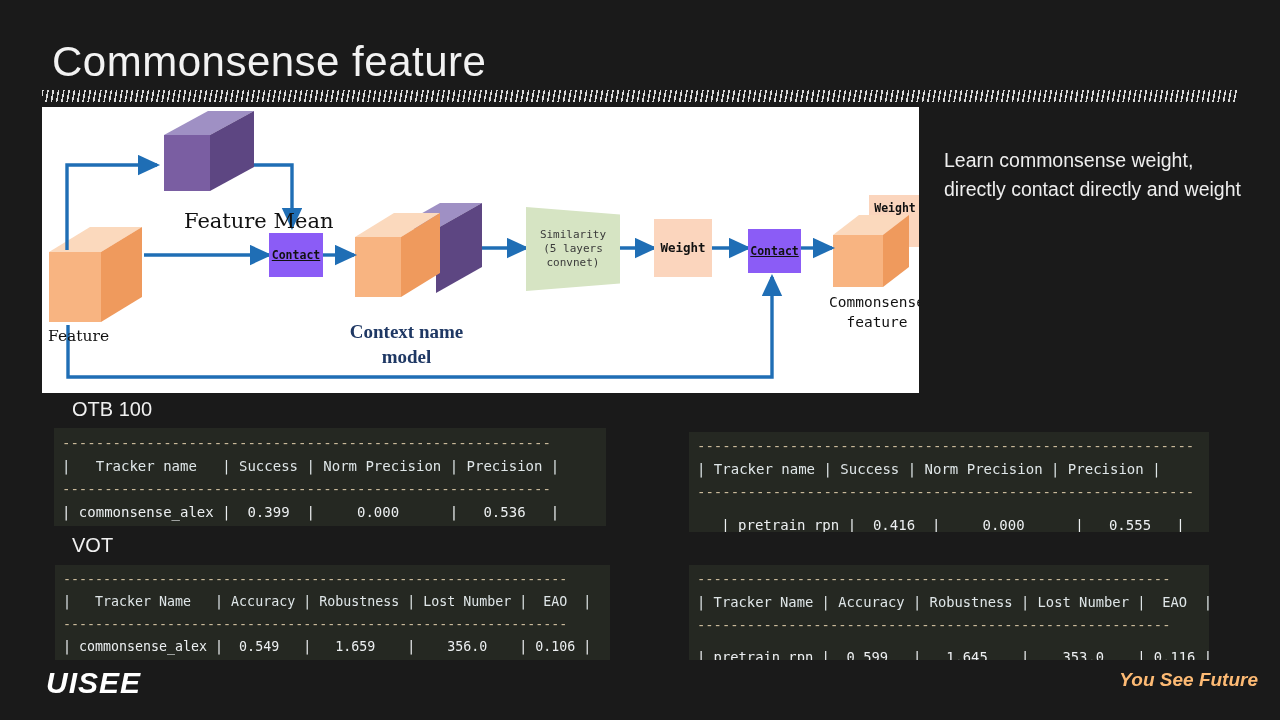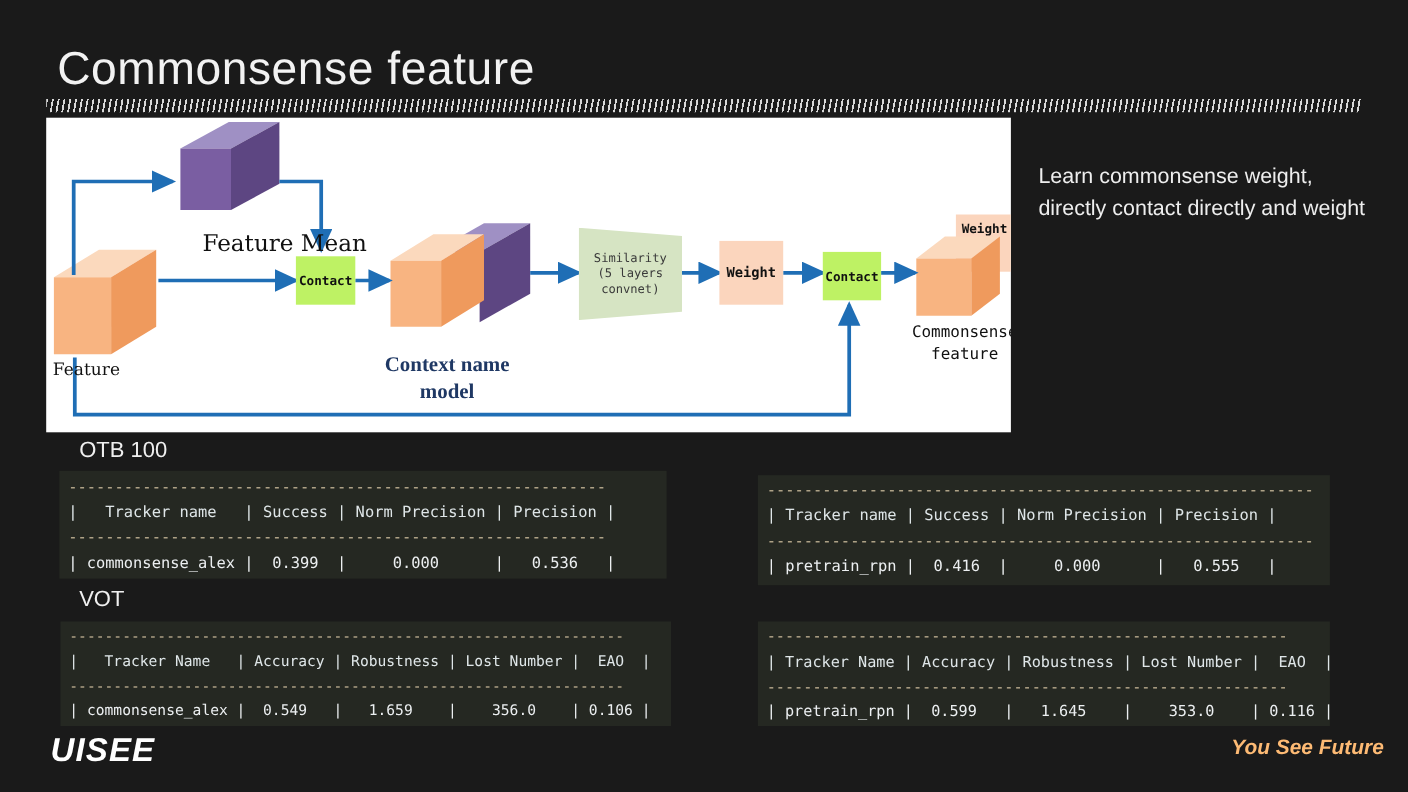--- a/index.html
+++ b/index.html
@@ -68,21 +68,21 @@
     position: absolute;
     display: flex;
     align-items: center;
     justify-content: center;
     font-family: "DejaVu Sans Mono", monospace;
     font-weight: bold;
     color: #111;
     line-height: 1.12;
     text-align: center;
   }
-  .box-contact { background: #bef264; }
+  .box-contact { background: #8b5cf6; text-decoration: underline; }
   .box-weight  { background: #fbd5bd; }
 
   .trapezoid {
     position: absolute;
     background: #d6e4c3;
     clip-path: polygon(0% 0%, 100% 9%, 100% 91%, 0% 100%);
     display: flex;
     align-items: center;
     justify-content: center;
     font-family: "DejaVu Sans Mono", monospace;
@@ -245,37 +245,37 @@
   <div class="trow hdr" style="margin-top:9px;">|   Tracker name   | Success | Norm Precision | Precision |</div>
   <div class="trow rule" style="margin-top:9px;">----------------------------------------------------------</div>
   <div class="trow val" style="margin-top:9px;">| commonsense_alex |  0.399  |     0.000      |   0.536   |</div>
 
 </div>
 
 <div class="term" style="left:689px; top:432px; width:520px; height:100px; padding:7px 0 0 8px; font-size:14px;">
   <div class="trow rule">-----------------------------------------------------------</div>
   <div class="trow hdr" style="margin-top:9px;">| Tracker name | Success | Norm Precision | Precision |</div>
   <div class="trow rule" style="margin-top:9px;">-----------------------------------------------------------</div>
-  <div class="trow val" style="margin-top:9px;">| pretrain_rpn |  0.416  |     0.000      |   0.555   |</div>
+  <div class="trow val" style="margin-top:19px;text-align:center;">| pretrain_rpn |  0.416  |     0.000      |   0.555   |</div>
   <div class="trow rule" style="margin-top:9px;">-----------------------------------------------------------</div>
 
 </div>
 
 <div class="section-caption" style="left:72px; top:534px;">VOT</div>
 
 <div class="term" style="left:55px; top:565px; width:555px; height:95px; padding:8px 0 0 8px; font-size:13.3px;">
   <div class="trow rule">---------------------------------------------------------------</div>
   <div class="trow hdr" style="margin-top:9px;">|   Tracker Name   | Accuracy | Robustness | Lost Number |  EAO  |</div>
   <div class="trow rule" style="margin-top:9px;">---------------------------------------------------------------</div>
   <div class="trow val" style="margin-top:9px;">| commonsense_alex |  0.549   |   1.659    |    356.0    | 0.106 |</div>
 
 </div>
 
 <div class="term" style="left:689px; top:565px; width:520px; height:95px; padding:8px 0 0 8px; font-size:13.8px;">
   <div class="trow rule">---------------------------------------------------------</div>
   <div class="trow hdr" style="margin-top:9px;">| Tracker Name | Accuracy | Robustness | Lost Number |  EAO  |</div>
   <div class="trow rule" style="margin-top:9px;">---------------------------------------------------------</div>
-  <div class="trow val" style="margin-top:9px;">| pretrain_rpn |  0.599   |   1.645    |    353.0    | 0.116 |</div>
+  <div class="trow val" style="margin-top:19px;">| pretrain_rpn |  0.599   |   1.645    |    353.0    | 0.116 |</div>
 
 </div>
 
 <div class="logo">UISEE</div>
 <div class="tagline">You See Future</div>
 
 </body></html>

